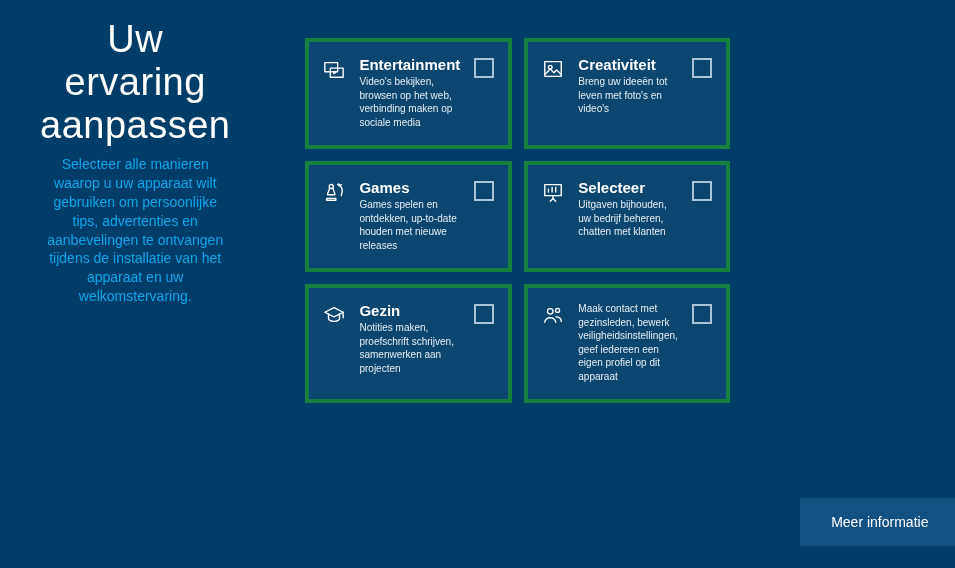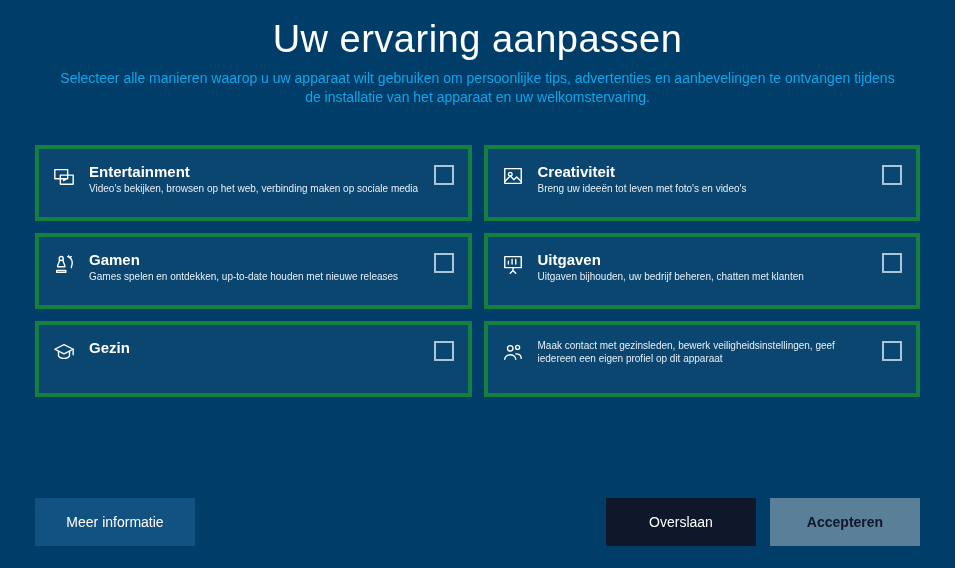--- a/index.html
+++ b/index.html
@@ -5,21 +5,21 @@
   * { box-sizing: border-box; margin: 0; padding: 0; }
   html, body {
     width: 955px; height: 568px;
     background: #003e69;
     font-family: "Segoe UI", Arial, sans-serif;
     color: #fff;
     overflow: hidden;
   }
   .page {
     width: 100%; height: 100%;
-    display: flex; flex-direction: column;
+    display: flex; 
   }
   .header {
     text-align: center;
     padding: 18px 40px 0 40px;
   }
   .title {
     font-size: 38px;
     font-weight: 300;
     letter-spacing: 0.5px;
     margin-bottom: 8px;
@@ -144,51 +144,52 @@
       <span class="icon-slot">
         <svg viewBox="0 0 24 24" stroke-width="1.5" stroke-linecap="round" stroke-linejoin="round">
           <circle cx="9" cy="6" r="2.2"></circle>
           <path d="M7 8c0 3-2 4-2 7h8c0-3-2-4-2-7"></path>
           <path d="M4 19h10v2H4z"></path>
           <path d="M16 4c3 1 5 4 5 7 0 2-1 3-1 5"></path>
           <path d="M17 3l1 2 2-1"></path>
         </svg>
       </span>
       <div class="body">
-        <div class="card-title">Gamen</div>
+        <div class="card-title">Games</div>
         <div class="card-desc">Games spelen en ontdekken, up-to-date houden met nieuwe releases</div>
       </div>
       <span class="check"></span>
     </div>
 
     <div class="card">
       <span class="icon-slot">
         <svg viewBox="0 0 24 24" stroke-width="1.5" stroke-linecap="round" stroke-linejoin="round">
           <rect x="3" y="4" width="18" height="12"></rect>
           <path d="M7 12v-3M11 12V7M15 12v-5"></path>
           <path d="M12 16v3M9 22l3-3 3 3"></path>
         </svg>
       </span>
       <div class="body">
-        <div class="card-title">Uitgaven</div>
+        <div class="card-title">Selecteer</div>
         <div class="card-desc">Uitgaven bijhouden, uw bedrijf beheren, chatten met klanten</div>
       </div>
       <span class="check"></span>
     </div>
 
     <div class="card">
       <span class="icon-slot">
         <svg viewBox="0 0 24 24" stroke-width="1.5" stroke-linecap="round" stroke-linejoin="round">
           <path d="M2 9l10-5 10 5-10 5z"></path>
           <path d="M6 11v5c0 1.5 3 3 6 3s6-1.5 6-3v-5"></path>
           <path d="M22 9v6"></path>
         </svg>
       </span>
       <div class="body">
         <div class="card-title">Gezin</div>
+        <div class="card-desc">Notities maken, proefschrift schrijven, samenwerken aan projecten</div>
       </div>
       <span class="check"></span>
     </div>
 
     <div class="card">
       <span class="icon-slot">
         <svg viewBox="0 0 24 24" stroke-width="1.5" stroke-linecap="round" stroke-linejoin="round">
           <circle cx="9" cy="8" r="3"></circle>
           <path d="M3 20c0-3 3-5 6-5s6 2 6 5"></path>
           <circle cx="17" cy="7" r="2.2"></circle>

